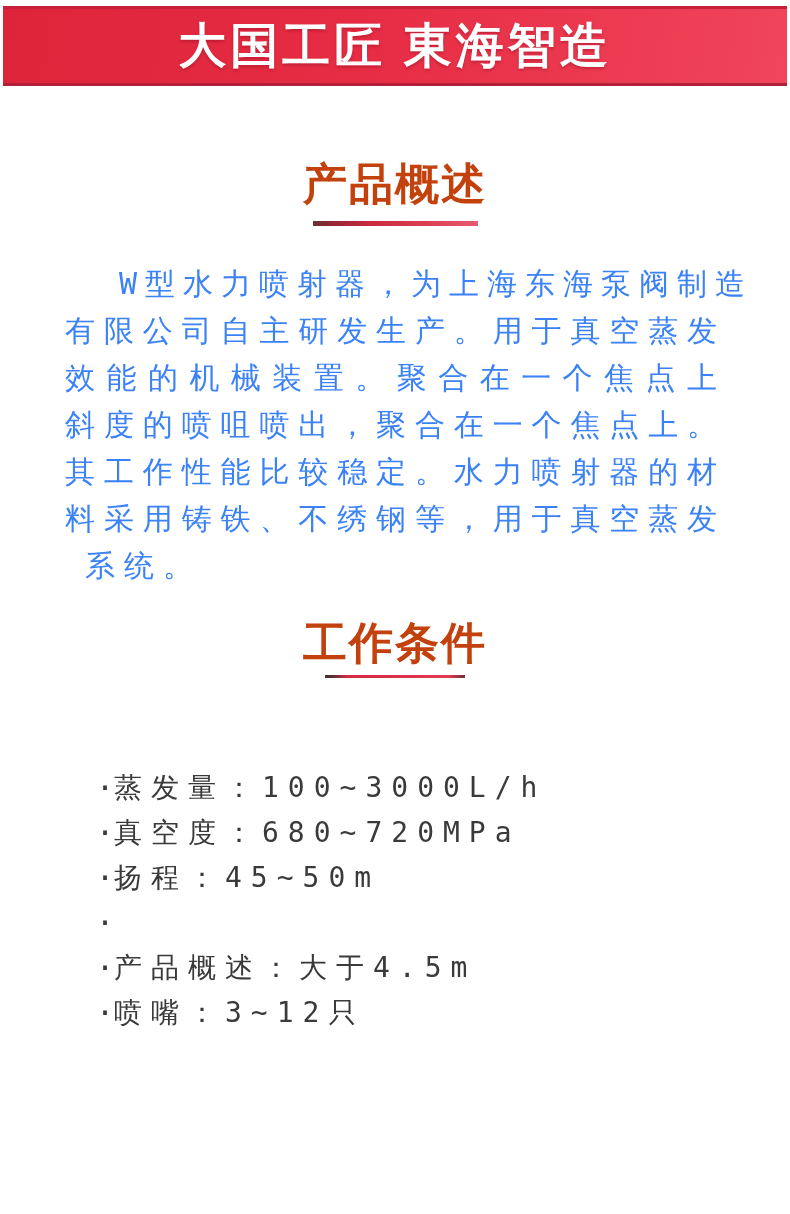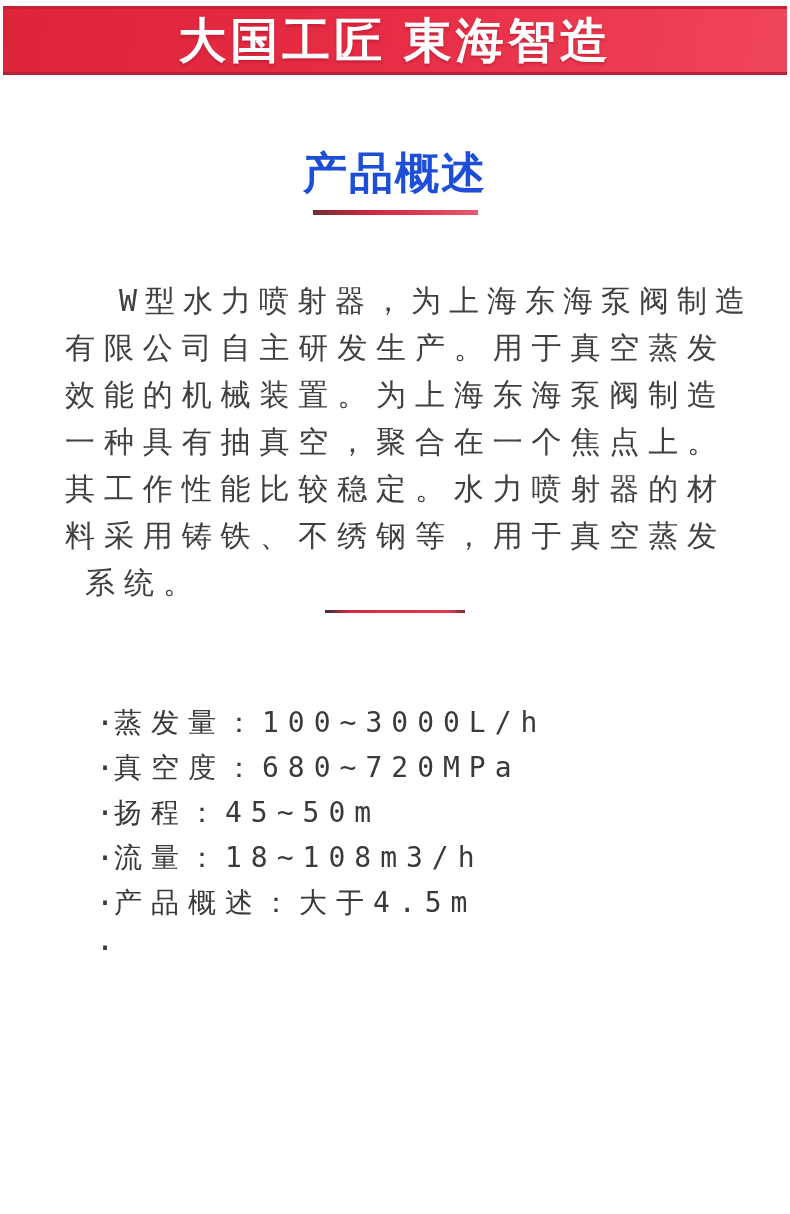--- a/index.html
+++ b/index.html
@@ -13,21 +13,21 @@
   .page {
     width: 790px;
     height: 1214px;
     background: #ffffff;
     position: relative;
   }
 
   
   .banner {
     margin: 6px 3px 0 3px;
-    height: 69px;
+    height: 80px;
     background: linear-gradient(100deg, #dd2439 0%, #e72d45 48%, #f0455b 100%);
     border-top: 3px solid #c7203a;
     border-bottom: 3px solid #b3203a;
     display: flex;
     align-items: center;
     justify-content: center;
   }
   .banner-title {
     color: #ffffff;
     font-size: 48px;
@@ -38,41 +38,41 @@
   }
 
   
   .section-heading {
     margin-top: 70px;
     text-align: center;
     font-size: 44px;
     line-height: 56px;
     font-weight: 700;
     letter-spacing: 2px;
-    color: #1d4ed8;
+    color: #c2410c;
   }
   .section-heading.second { margin-top: 26px; }
   .heading-underline {
     width: 165px;
     height: 5px;
     margin: 9px auto 0 auto;
     background: linear-gradient(90deg, #6a3038 0%, #8d2934 9%, #cb2840 34%, #dd4156 72%, #e85b70 100%);
   }
   .heading-underline.thin {
     width: 140px;
     height: 3px;
     margin-top: 4px;
     background: linear-gradient(90deg, #4f2f34 0%, #4f2f34 4%, #d42a44 16%, #e23a50 88%, #6f3038 100%);
   }
 
   
   .para {
     width: 660px;
-    margin: 62px auto 0 auto;
-    color: #404040;
+    margin: 34px auto 0 auto;
+    color: #3b82f6;
   }
   .para-line {
     font-family: "DejaVu Sans Mono", "Liberation Sans", sans-serif;
     font-size: 30px;
     line-height: 47px;
     height: 47px;
     letter-spacing: 8px;
     text-align: justify;
     text-align-last: justify;
     white-space: nowrap;
@@ -118,48 +118,49 @@
   <div class="banner">
     <span class="banner-title">大国工匠 東海智造</span>
   </div>
 
   <div class="section-heading">产品概述</div>
   <div class="heading-underline"></div>
 
   <div class="para">
     <div class="para-line indent-first">W型水力喷射器，为上海东海泵阀制造</div>
     <div class="para-line">有限公司自主研发生产。用于真空蒸发</div>
-    <div class="para-line">效能的机械装置。为上海东海泵阀制造</div>
-    <div class="para-line">一种具有抽真空，聚合在一个焦点上。</div>
+    <div class="para-line">效能的机械装置。聚合在一个焦点上</div>
+    <div class="para-line">斜度的喷咀喷出，聚合在一个焦点上。</div>
     <div class="para-line">其工作性能比较稳定。水力喷射器的材</div>
     <div class="para-line">料采用铸铁、不绣钢等，用于真空蒸发</div>
     <div class="para-line last-line">系统。</div>
   </div>
 
+  <div class="section-heading second">工作条件</div>
   <div class="heading-underline thin"></div>
 
   <div class="spec-list">
     <div class="spec-item">
       <span class="bullet">·</span>
       <span class="spec-text">蒸发量：100~3000L/h</span>
     </div>
     <div class="spec-item">
       <span class="bullet">·</span>
       <span class="spec-text">真空度：680~720MPa</span>
     </div>
     <div class="spec-item">
       <span class="bullet">·</span>
       <span class="spec-text">扬程：45~50m</span>
     </div>
     <div class="spec-item">
       <span class="bullet">·</span>
-      <span class="spec-text">流量：18~108m3/h</span>
     </div>
     <div class="spec-item">
       <span class="bullet">·</span>
       <span class="spec-text">产品概述：大于4.5m</span>
     </div>
     <div class="spec-item">
       <span class="bullet">·</span>
+      <span class="spec-text">喷嘴：3~12只</span>
     </div>
   </div>
 
 </div>
 
 </body></html>

